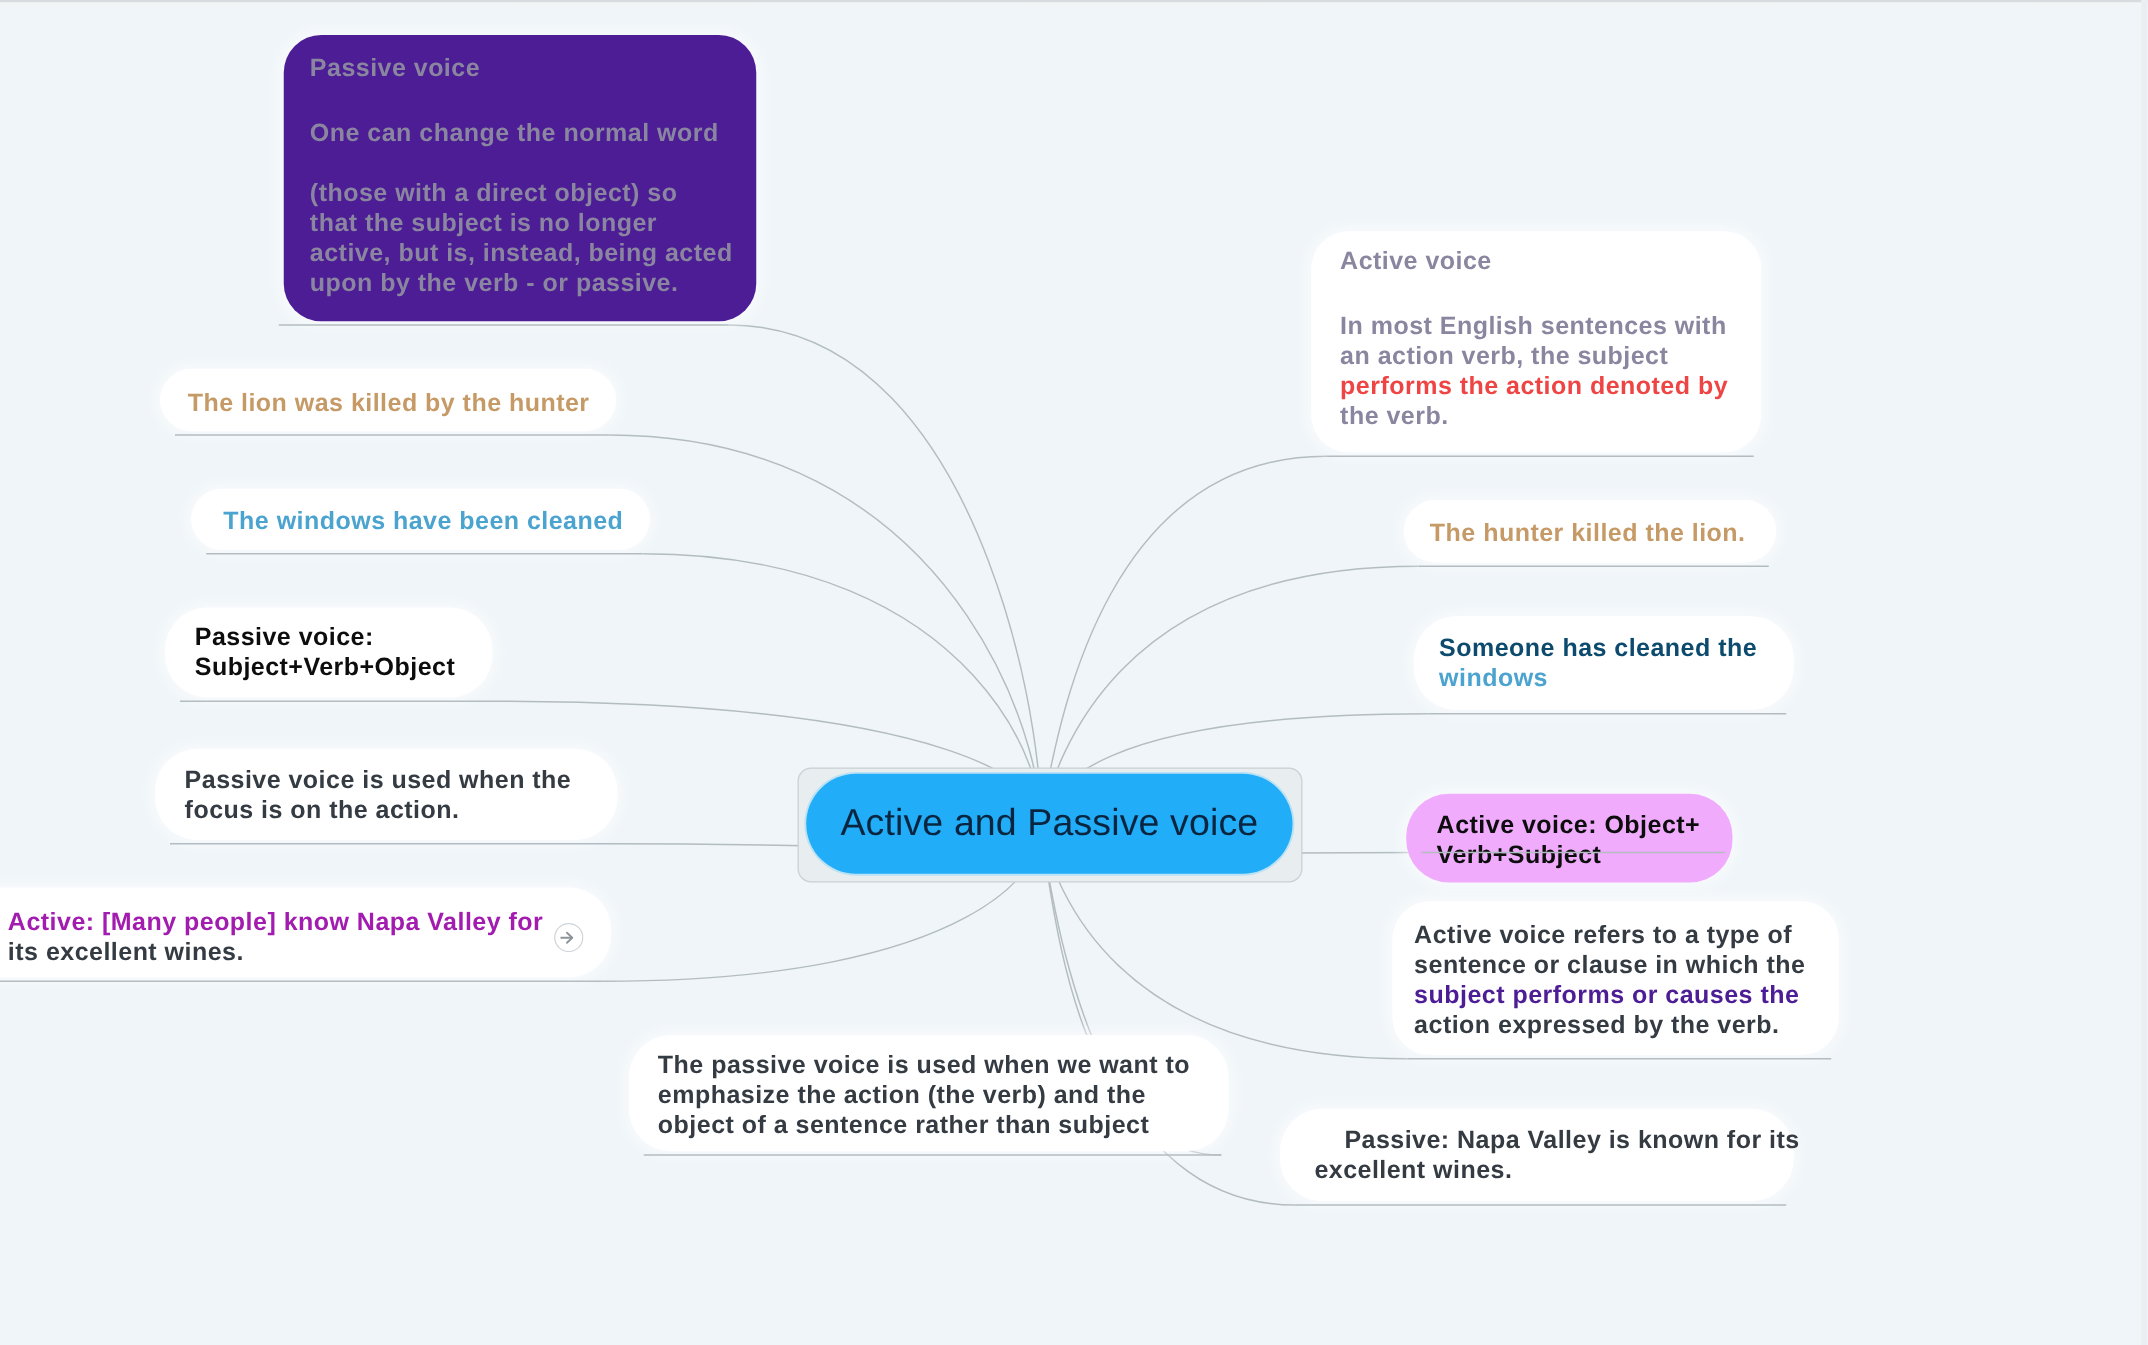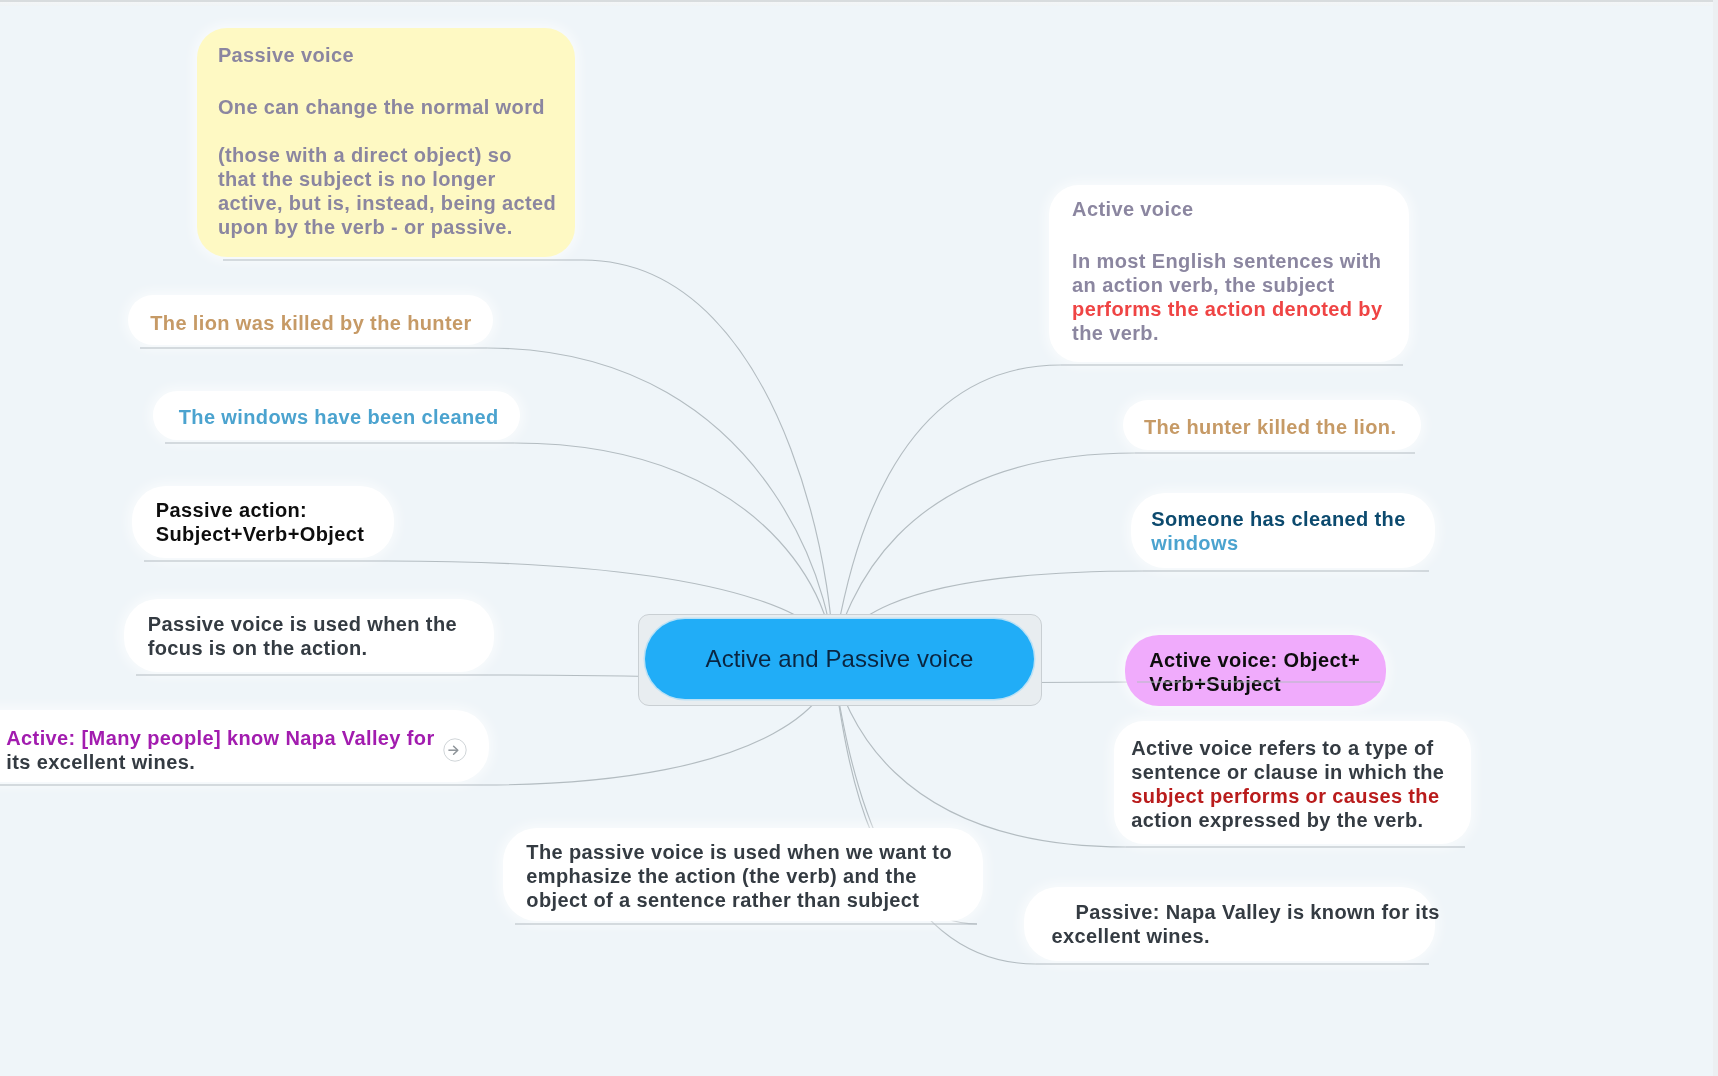--- a/index.html
+++ b/index.html
@@ -16,21 +16,21 @@
   .node{position:absolute;box-sizing:border-box;background:#ffffff;
         box-shadow:0 0 12px 4px rgba(255,255,255,0.6);}
   .node .line{position:absolute;white-space:pre;letter-spacing:0.38px;
               font-size:20px;font-weight:700;line-height:24px;
               transform:translateZ(0);}
   #center-wrap{position:absolute;}
   #center-sel{position:absolute;left:0;top:0;box-sizing:border-box;
               border:1.4px solid #c9cfd3;border-radius:11px;background:#e8edf0;}
   #center-pill{position:absolute;border-radius:999px;
               box-shadow:0 0 0 1.5px rgba(150,215,250,0.55);}
-  #center-label{position:absolute;white-space:pre;font-size:24px;font-weight:400;
+  #center-label{position:absolute;white-space:pre;font-size:30px;font-weight:400;
                 letter-spacing:0.1px;display:flex;align-items:center;justify-content:center;
                 transform:translateZ(0);}
   .icon-arrow-circle{position:absolute;}
 </style>
 </head>
 <body style="background: rgb(239, 245, 249);">
 
 <div id="canvas" style="background: rgb(239, 245, 249);">
   <div class="chrome-top" style="background: rgb(216, 220, 222);"></div>
   <div class="chrome-top2"></div>
@@ -44,37 +44,37 @@
       <path d="M 483 785 C 782.28 785 841 690 831 660" fill="none" stroke="#b3bcc1" stroke-width="1.15"></path>
       <path d="M 977 924 C 851.44 924 841 690 831 660" fill="none" stroke="#b3bcc1" stroke-width="1.15"></path>
       <path d="M 1061 365 C 863.2 365 841 630 831 660" fill="none" stroke="#b3bcc1" stroke-width="1.15"></path>
       <path d="M 1135 453 C 873.56 453 841 630 831 660" fill="none" stroke="#b3bcc1" stroke-width="1.15"></path>
       <path d="M 1143 571 C 874.6800000000001 571 841 630 831 660" fill="none" stroke="#b3bcc1" stroke-width="1.15"></path>
       <path d="M 1137 682 C 873.84 682 841 690 831 660" fill="none" stroke="#b3bcc1" stroke-width="1.15"></path>
       <path d="M 1126 847 C 872.3 847 841 690 831 660" fill="none" stroke="#b3bcc1" stroke-width="1.15"></path>
       <path d="M 1036 964 C 859.7 964 841 690 831 660" fill="none" stroke="#b3bcc1" stroke-width="1.15"></path>
     </svg>
   <div id="nodes">
-      <div class="node" style="background: #fef9c3; left: 197px; top: 28px; width: 378px; height: 229px; border-radius: 30px;">
+      <div class="node" style="background: #4c1d95; left: 227px; top: 28px; width: 378px; height: 229px; border-radius: 30px;">
         <div class="line" style="left: 20.9px; top: 14.9px; color: rgb(139, 134, 160);">Passive voice</div>
         <div class="line" style="left: 20.9px; top: 38.9px; color: rgb(139, 134, 160);"></div>
         <div class="line" style="left: 20.9px; top: 66.9px; color: rgb(139, 134, 160);">One can change the normal word</div>
         <div class="line" style="left: 20.9px; top: 114.9px; color: rgb(139, 134, 160);">(those with a direct object) so</div>
         <div class="line" style="left: 20.9px; top: 138.9px; color: rgb(139, 134, 160);">that the subject is no longer</div>
         <div class="line" style="left: 20.9px; top: 162.9px; color: rgb(139, 134, 160);">active, but is, instead, being acted</div>
         <div class="line" style="left: 20.9px; top: 186.9px; color: rgb(139, 134, 160);">upon by the verb - or passive.</div>
       </div>
       <div class="node" style="background: rgb(255, 255, 255); left: 128px; top: 295px; width: 365px; height: 50px; border-radius: 25px;">
         <div class="line" style="left: 22.2px; top: 15.5px; color: rgb(198, 154, 102);">The lion was killed by the hunter</div>
       </div>
       <div class="node" style="background: rgb(255, 255, 255); left: 153px; top: 391px; width: 367px; height: 49px; border-radius: 24.5px;">
         <div class="line" style="left: 25.7px; top: 13.8px; color: rgb(75, 163, 207);">The windows have been cleaned</div>
       </div>
       <div class="node" style="background: rgb(255, 255, 255); left: 132px; top: 486px; width: 262px; height: 72px; border-radius: 34px;">
-        <div class="line" style="left: 23.8px; top: 11.7px; color: rgb(13, 13, 13);">Passive action:</div>
+        <div class="line" style="left: 23.8px; top: 11.7px; color: rgb(13, 13, 13);">Passive voice:</div>
         <div class="line" style="left: 23.8px; top: 35.7px; color: rgb(13, 13, 13);">Subject+Verb+Object</div>
       </div>
       <div class="node" style="background: rgb(255, 255, 255); left: 124px; top: 599px; width: 370px; height: 73px; border-radius: 34px;">
         <div class="line" style="left: 23.7px; top: 12.5px; color: rgb(52, 59, 66);">Passive voice is used when the</div>
         <div class="line" style="left: 23.7px; top: 36.5px; color: rgb(52, 59, 66);">focus is on the action.</div>
       </div>
       <div class="node" style="background: rgb(255, 255, 255); left: -62px; top: 710px; width: 551px; height: 72px; border-radius: 34px;">
         <div class="line" style="left: 68.3px; top: 15.7px; color: #a21caf;">Active: [Many people] know Napa Valley for</div>
         <div class="line" style="left: 68.3px; top: 39.7px; color: rgb(52, 59, 66);">its excellent wines.</div>
         <svg class="icon-arrow-circle" width="24" height="24" viewBox="0 0 24 24" style="left: 505px; top: 27.5px;">
@@ -103,21 +103,21 @@
         <div class="line" style="left: 20.3px; top: 13.9px; color: #0c4a6e;">Someone has cleaned the</div>
         <div class="line" style="left: 20.3px; top: 37.9px; color: rgb(75, 163, 207);">windows</div>
       </div>
       <div class="node" style="background: #f0abfc; left: 1125px; top: 635px; width: 261px; height: 71px; border-radius: 34px;">
         <div class="line" style="left: 24.3px; top: 13.4px; color: rgb(13, 13, 13);">Active voice: Object+</div>
         <div class="line" style="left: 24.3px; top: 37.4px; color: rgb(13, 13, 13);">Verb+Subject</div>
       </div>
       <div class="node" style="background: rgb(255, 255, 255); left: 1114px; top: 721px; width: 357px; height: 123px; border-radius: 30px;">
         <div class="line" style="left: 17.3px; top: 14.6px; color: rgb(52, 59, 66);">Active voice refers to a type of</div>
         <div class="line" style="left: 17.3px; top: 38.6px; color: rgb(52, 59, 66);">sentence or clause in which the</div>
-        <div class="line" style="left: 17.3px; top: 62.6px; color: #b91c1c;">subject performs or causes the</div>
+        <div class="line" style="left: 17.3px; top: 62.6px; color: #4c1d95;">subject performs or causes the</div>
         <div class="line" style="left: 17.3px; top: 86.6px; color: rgb(52, 59, 66);">action expressed by the verb.</div>
       </div>
       <div class="node" style="background: rgb(255, 255, 255); left: 1024px; top: 887px; width: 411px; height: 74px; border-radius: 34px;">
         <div class="line" style="left: 27.5px; top: 12.7px; color: rgb(52, 59, 66); padding-left: 24px;">Passive: Napa Valley is known for its</div>
         <div class="line" style="left: 27.5px; top: 36.7px; color: rgb(52, 59, 66);">excellent wines.</div>
       </div>
     </div>
   <svg id="rules" width="1718" height="1076">
       <path d="M 223 260 L 583 260" fill="none" stroke="#b3bcc1" stroke-width="1.15"></path>
       <path d="M 140 348 L 487 348" fill="none" stroke="#b3bcc1" stroke-width="1.15"></path>

